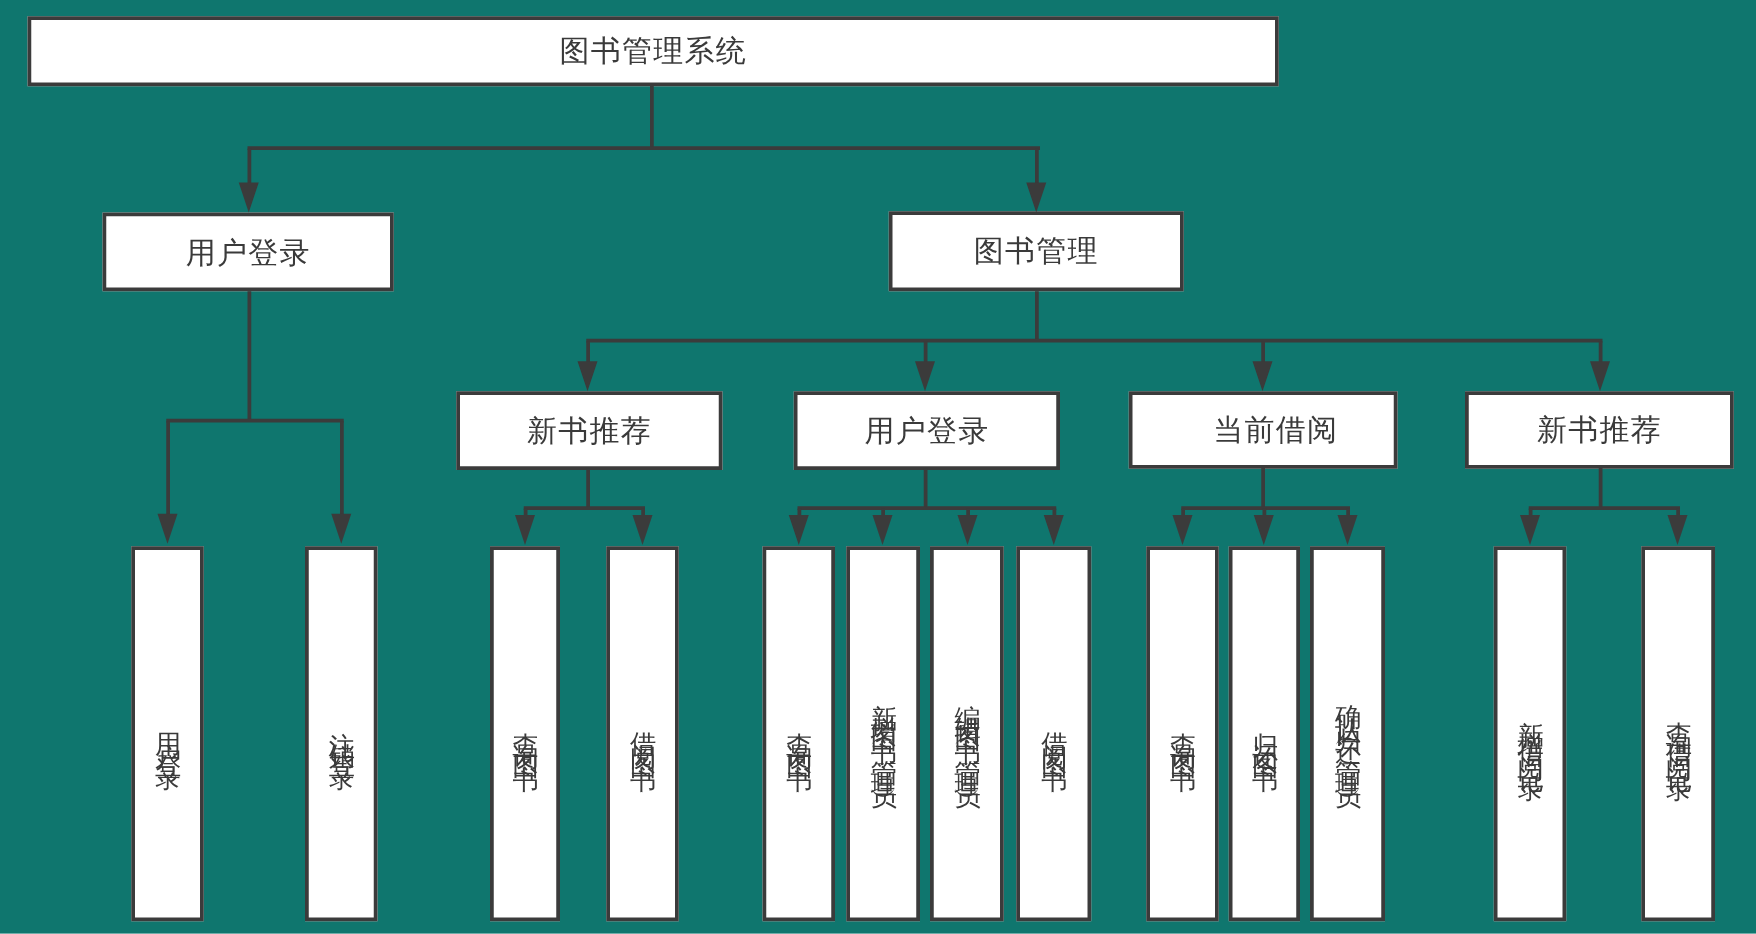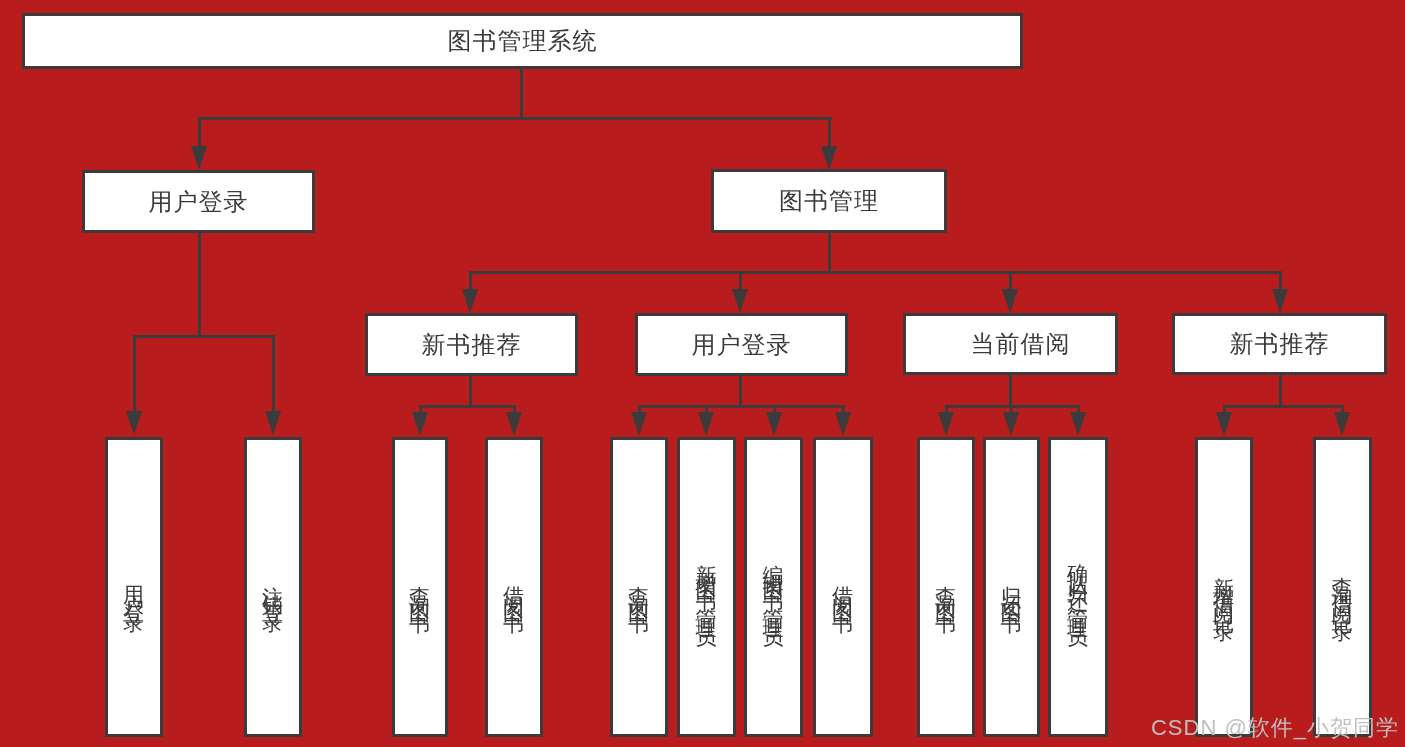--- a/index.html
+++ b/index.html
@@ -1,21 +1,21 @@
 <!DOCTYPE html>
 <html><head>
 <meta charset="utf-8">
 <title>图书管理系统</title>
 <style>
   html, body { margin: 0; padding: 0; background: #ffffff; }
   #canvas {
     position: relative;
     width: 1405px;
     height: 747px;
-    background: #b91c1c;
+    background: #0f766e;
     font-family: "Liberation Sans", "DejaVu Sans", sans-serif;
     overflow: hidden;
   }
   .box {
     position: absolute;
     background: #ffffff;
     border: 3px solid #3b3b3b;
     box-sizing: border-box;
     display: flex;
     align-items: center;
@@ -83,21 +83,20 @@
   <div class="box v" style="left:744px; top:437px; width:59px; height:300px;">编辑图书（管理员）</div>
   <div class="box v" style="left:813px; top:437px; width:60px; height:300px;">借阅图书</div>
 
   <div class="box v" style="left:917px; top:437px; width:58px; height:300px;">查询图书</div>
   <div class="box v" style="left:983px; top:437px; width:57px; height:300px;">归还图书</div>
   <div class="box v" style="left:1048px; top:437px; width:60px; height:300px;">确认归还（管理员）</div>
 
   <div class="box v" style="left:1195px; top:437px; width:58px; height:300px;">新增借阅记录</div>
   <div class="box v" style="left:1313px; top:437px; width:59px; height:300px;">查询借阅记录</div>
 
-  <div class="watermark">CSDN @软件_小贺同学</div>
 <div class="line" style="left: 520px; top: 68px; width: 3px; height: 51px;"></div>
     <div class="line" style="left: 198px; top: 117px; width: 634px; height: 3px;"></div>
     <div class="line" style="left: 198px; top: 119px; width: 3px; height: 29px;"></div>
     <div class="line" style="left: 828px; top: 119px; width: 3px; height: 29px;"></div>
     <div class="line" style="left: 198px; top: 233px; width: 3px; height: 104px;"></div>
     <div class="line" style="left: 133px; top: 335px; width: 142px; height: 3px;"></div>
     <div class="line" style="left: 133px; top: 337px; width: 3px; height: 76px;"></div>
     <div class="line" style="left: 272px; top: 337px; width: 3px; height: 76px;"></div>
     <div class="line" style="left: 828px; top: 233px; width: 3px; height: 40px;"></div>
     <div class="line" style="left: 469px; top: 271px; width: 813px; height: 3px;"></div>

